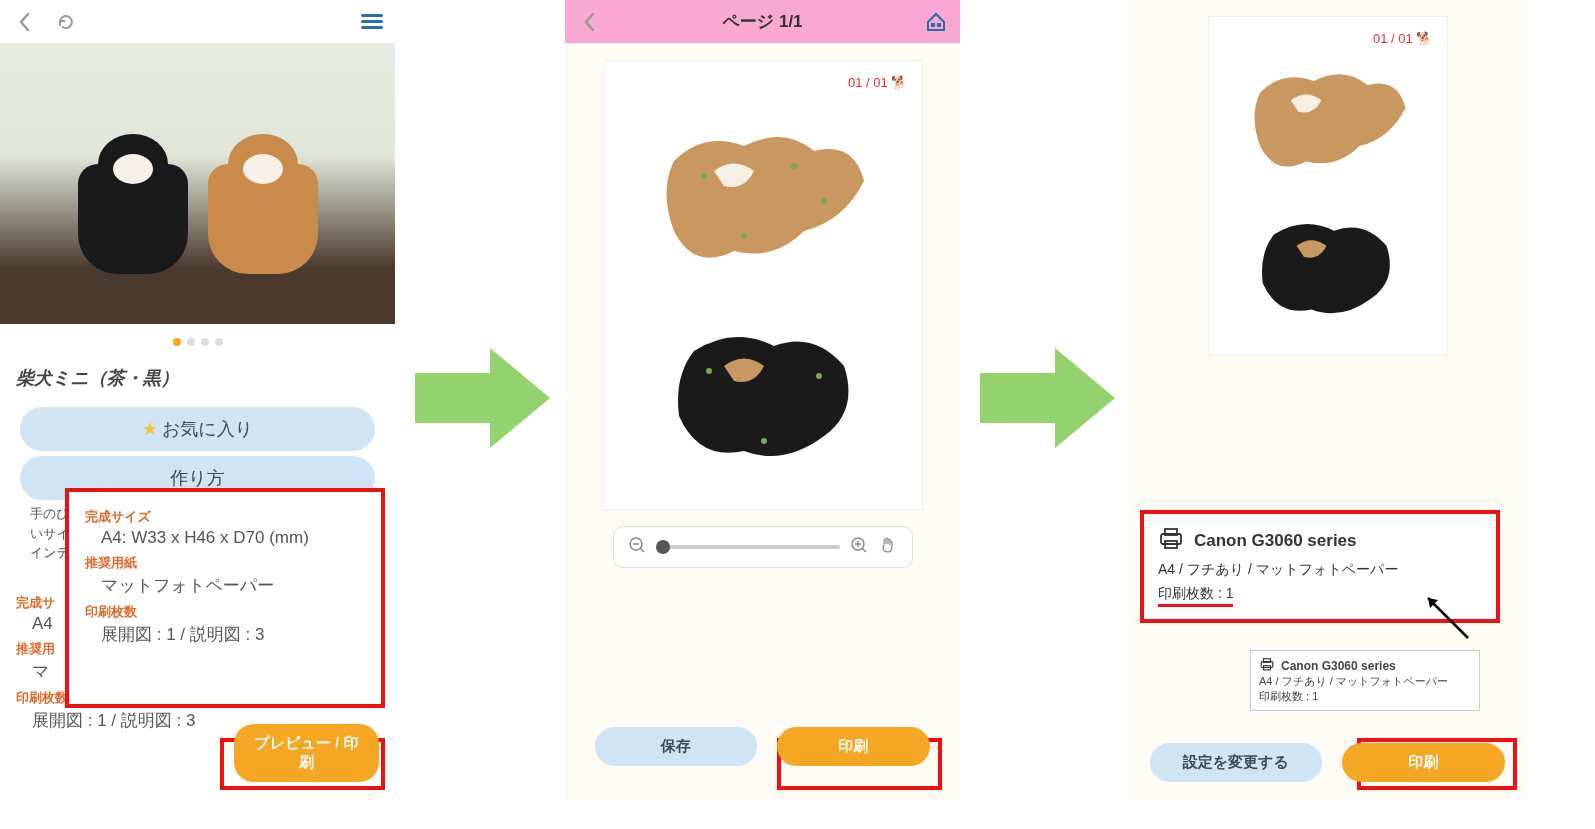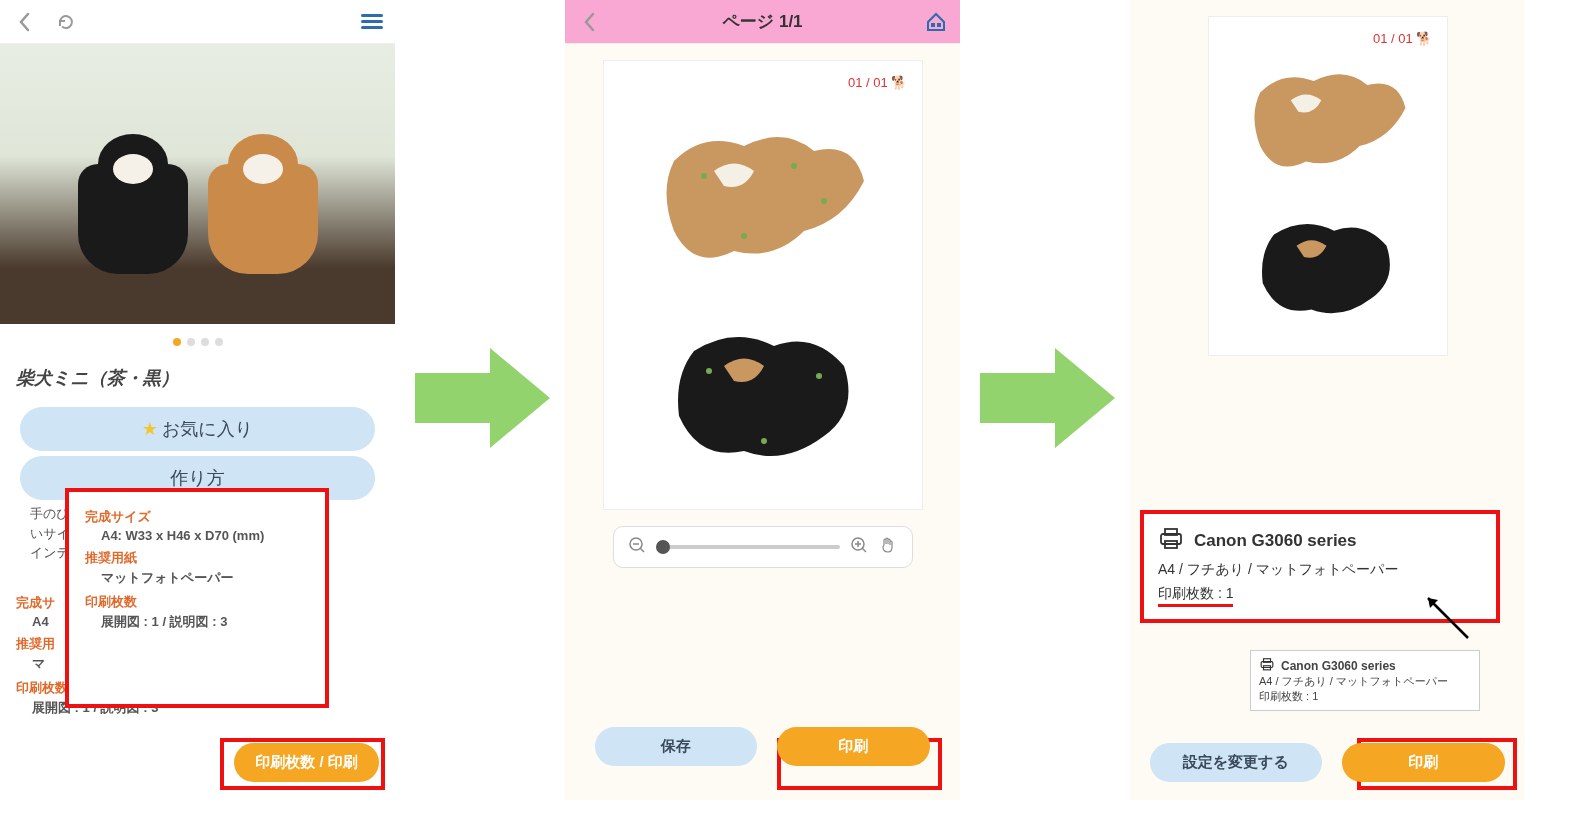--- a/index.html
+++ b/index.html
@@ -67,21 +67,21 @@
   .pillrow { padding:4px 20px;}
   .pill {
     display:block; width:100%; background:#cfe4f5; color:#3a4a5a;
     border-radius:22px; text-align:center; padding:10px 0; font-size:18px; font-weight:500;
     margin:5px 0;
   }
   .pill .star{ color:#f5c530; margin-right:4px;}
   .body-text { font-size:13px; color:#555; padding:4px 16px; line-height:1.5;}
   .spec-block { padding:8px 16px;}
   .spec-label { color:#e06a2c; font-size:13px; font-weight:600; margin-top:6px;}
-  .spec-value { color:#555; font-size:13px; padding-left:16px; margin-top:2px;font-weight:bold;}
+  .spec-value { color:#555; font-size:17px; padding-left:16px; margin-top:2px;}
   .red-box { position:absolute; border:4px solid #e11; pointer-events:none;}
   .action-row { position:absolute; bottom:18px; left:0; right:0; display:flex; gap:12px; padding:0 16px; justify-content:flex-end;}
   .btn-orange {
     background:#f5a623; color:#fff; font-weight:600; font-size:15px;
     border-radius:20px; padding:10px 20px; text-align:center;
   }
   .btn-blue-pill {
     background:#cfe4f5; color:#3a4a5a; font-weight:600; font-size:15px;
     border-radius:20px; padding:10px 24px; text-align:center;
   }
@@ -175,34 +175,34 @@
 インテ</div>
   <div class="spec-block" style="position:absolute;top:580px;left:0;">
     <div class="spec-label">完成サ</div>
     <div class="spec-value">A4</div>
     <div class="spec-label">推奨用</div>
     <div class="spec-value">マ</div>
     <div class="spec-label">印刷枚数</div>
     <div class="spec-value">展開図 : 1 / 説明図 : 3</div>
   </div>
 
-  <div class="red-box" style="top:488px;left:65px;width:264px;height:220px;background:#fff;">
+  <div class="red-box" style="top:488px;left:65px;width:320px;height:220px;background:#fff;">
     <div class="spec-block" style="padding-top:10px;">
       <div class="spec-label">完成サイズ</div>
       <div class="spec-value">A4: W33 x H46 x D70 (mm)</div>
       <div class="spec-label">推奨用紙</div>
       <div class="spec-value">マットフォトペーパー</div>
       <div class="spec-label">印刷枚数</div>
       <div class="spec-value">展開図 : 1 / 説明図 : 3</div>
     </div>
   </div>
 
   <div class="red-box" style="bottom:10px;right:10px;width:165px;height:52px;"></div>
   <div class="action-row">
-    <div class="btn-orange" style="width:145px;">印刷枚数 / 印刷</div>
+    <div class="btn-orange" style="width:145px;">プレビュー / 印刷</div>
   </div>
 </div>
 
 <div class="arrow-col">
   <div class="big-arrow">
     <svg viewBox="0 0 150 120">
         <path d="M10 35 L85 35 L85 10 L145 60 L85 110 L85 85 L10 85 Z" fill="#92d36e"></path>
       </svg>
   </div>
 </div>

